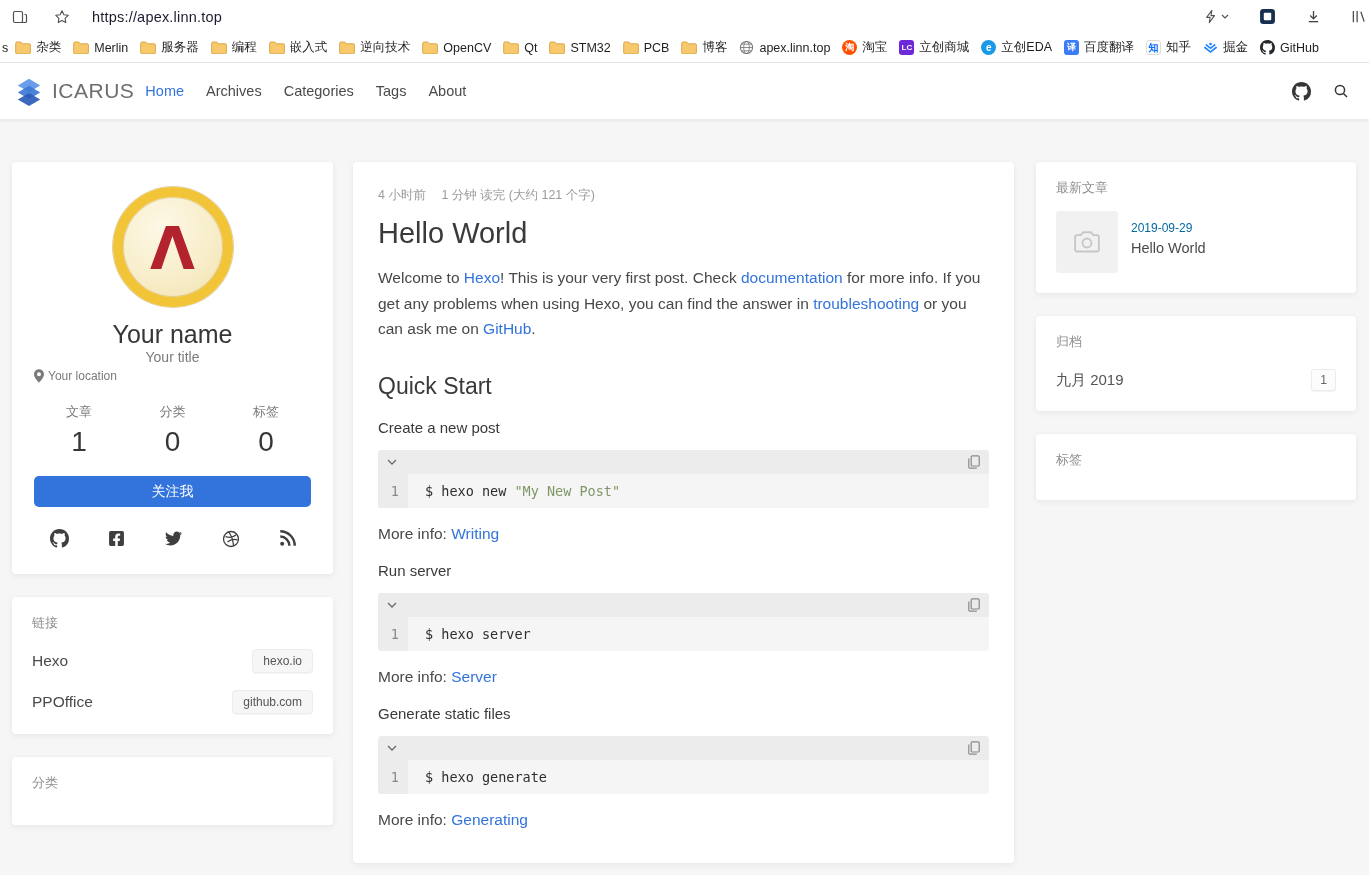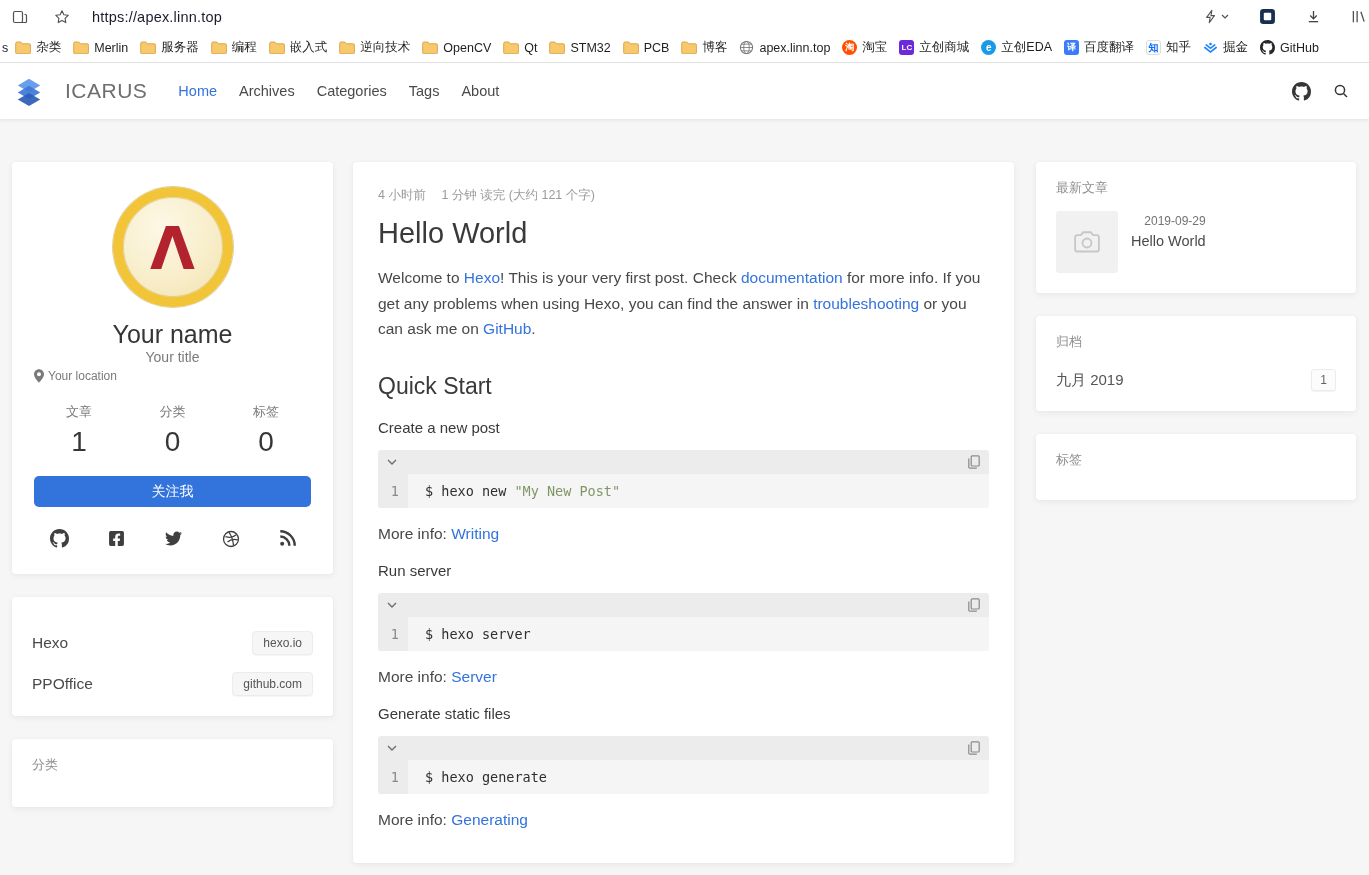--- a/index.html
+++ b/index.html
@@ -27,21 +27,21 @@
     font-size:9px; font-weight:bold; color:#fff; flex:0 0 auto; }
   .fav-taobao { background:#ff5000; border-radius:50%; font-size:9px; }
   .fav-lc { background:#6d28d9; font-size:8px; letter-spacing:0; }
   .fav-eda { background:#189ae8; border-radius:50%; font-size:10px; }
   .fav-baidu { background:#3b7cf6; font-size:9px; }
   .fav-zhihu { background:#fff; color:#0b6cff; border:1px solid #dcdcdc; font-size:10px; }
 
   
   .navbar { height:56px; background:#fff; display:flex; align-items:center; padding:0 14px;
     box-shadow:0 2px 3px rgba(0,0,0,.06); position:relative; z-index:2; }
-  .brand { display:flex; align-items:center; gap:21px; margin-right:20px; }
+  .brand { display:flex; align-items:center; gap:8px; }
   .brand-text { font-size:21px; color:#6e6e6e; letter-spacing:.5px; }
   .nav-items { display:flex; align-items:center; }
   .nav-item { font-size:14.5px; color:#4a4a4a; padding:0 11px; cursor:pointer; }
   .nav-item.active { color:#3273dc; }
   .nav-right { margin-left:auto; display:flex; align-items:center; gap:22px; padding-right:6px; color:#363636; }
 
   
   .page { display:flex; align-items:flex-start; padding:43px 0 0 12px; }
   .col-left { width:321px; flex:0 0 auto; }
   .col-main { width:661px; flex:0 0 auto; margin-left:20px; }
@@ -91,21 +91,21 @@
   .code-row { display:flex; background:#f5f5f5; font-family:"DejaVu Sans Mono", monospace; font-size:13.5px; }
   .code-gutter { width:30px; flex:0 0 auto; background:#ececec; color:#8a8a8a; text-align:right; padding:9px 9px 9px 0; }
   .code-line { padding:9px 0 9px 17px; color:#2e2e2e; white-space:pre; }
   .tok-string { color:#7f9766; }
   .more-info { font-size:15.5px; color:#484848; margin-top:17px; }
 
   
   .recent-item { display:flex; margin-top:14px; }
   .thumb { width:62px; height:62px; background:#f1f1f1; border-radius:3px; display:flex; align-items:center; justify-content:center; flex:0 0 auto; }
   .recent-info { margin-left:13px; }
-  .recent-date { font-size:12px; color:#737373; margin-top:3px;text-align:right; }
+  .recent-date { font-size:12px; color:#0369a1; margin-top:10px; }
   .recent-title { font-size:14.5px; color:#4a4a4a; margin-top:5px; }
   .archive-row { display:flex; align-items:center; justify-content:space-between; margin-top:18px; }
   .archive-label { font-size:15px; color:#555; }
   .count-badge { font-size:12px; color:#666; background:#fcfcfc; border:1px solid #ececec; border-radius:3px;
     padding:3px 8px; box-shadow:0 1px 1px rgba(0,0,0,.05); }
 </style>
 </head>
 <body>
 
 <div>
@@ -391,20 +391,21 @@
           <span class="cicon">
             <svg width="17" height="17" viewBox="0 0 16 16">
               <circle cx="3" cy="13" r="1.9" fill="#3f3f3f"></circle>
               <path d="M1.2 6.2a8.6 8.6 0 0 1 8.6 8.6M1.2 1.2a13.6 13.6 0 0 1 13.6 13.6" fill="none" stroke="#3f3f3f" stroke-width="2.3"></path>
             </svg>
           </span>
         </div>
     </div>
 
     <div class="card side-card">
+      <div class="side-header">链接</div>
       <div id="link-items">
           <div class="link-row">
             <span class="link-name">Hexo</span>
             <span class="link-tag">hexo.io</span>
           </div>
           <div class="link-row">
             <span class="link-name">PPOffice</span>
             <span class="link-tag">github.com</span>
           </div>
         </div>

